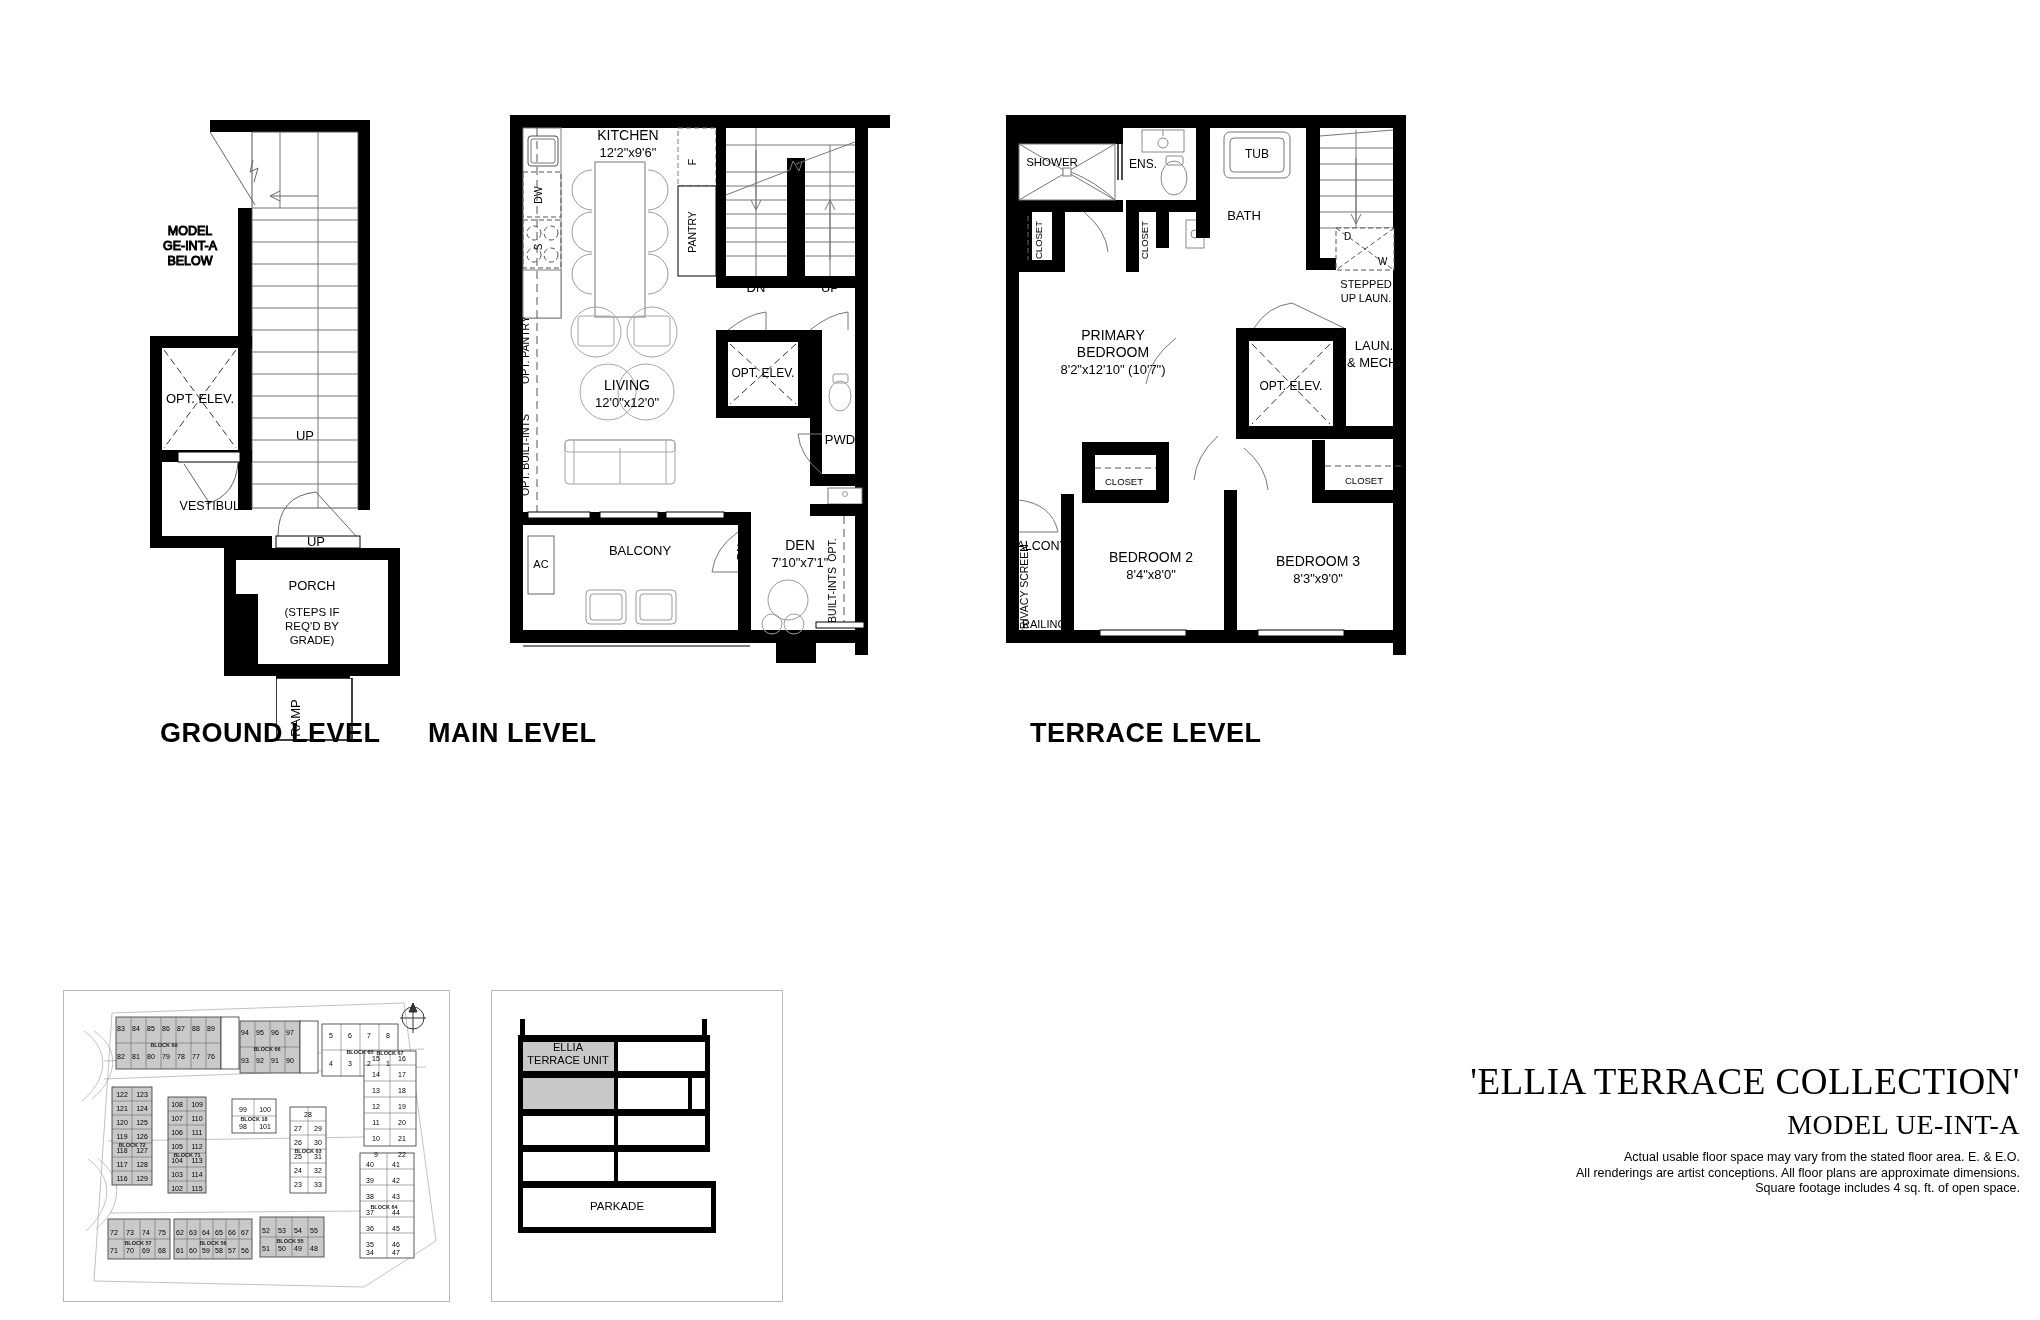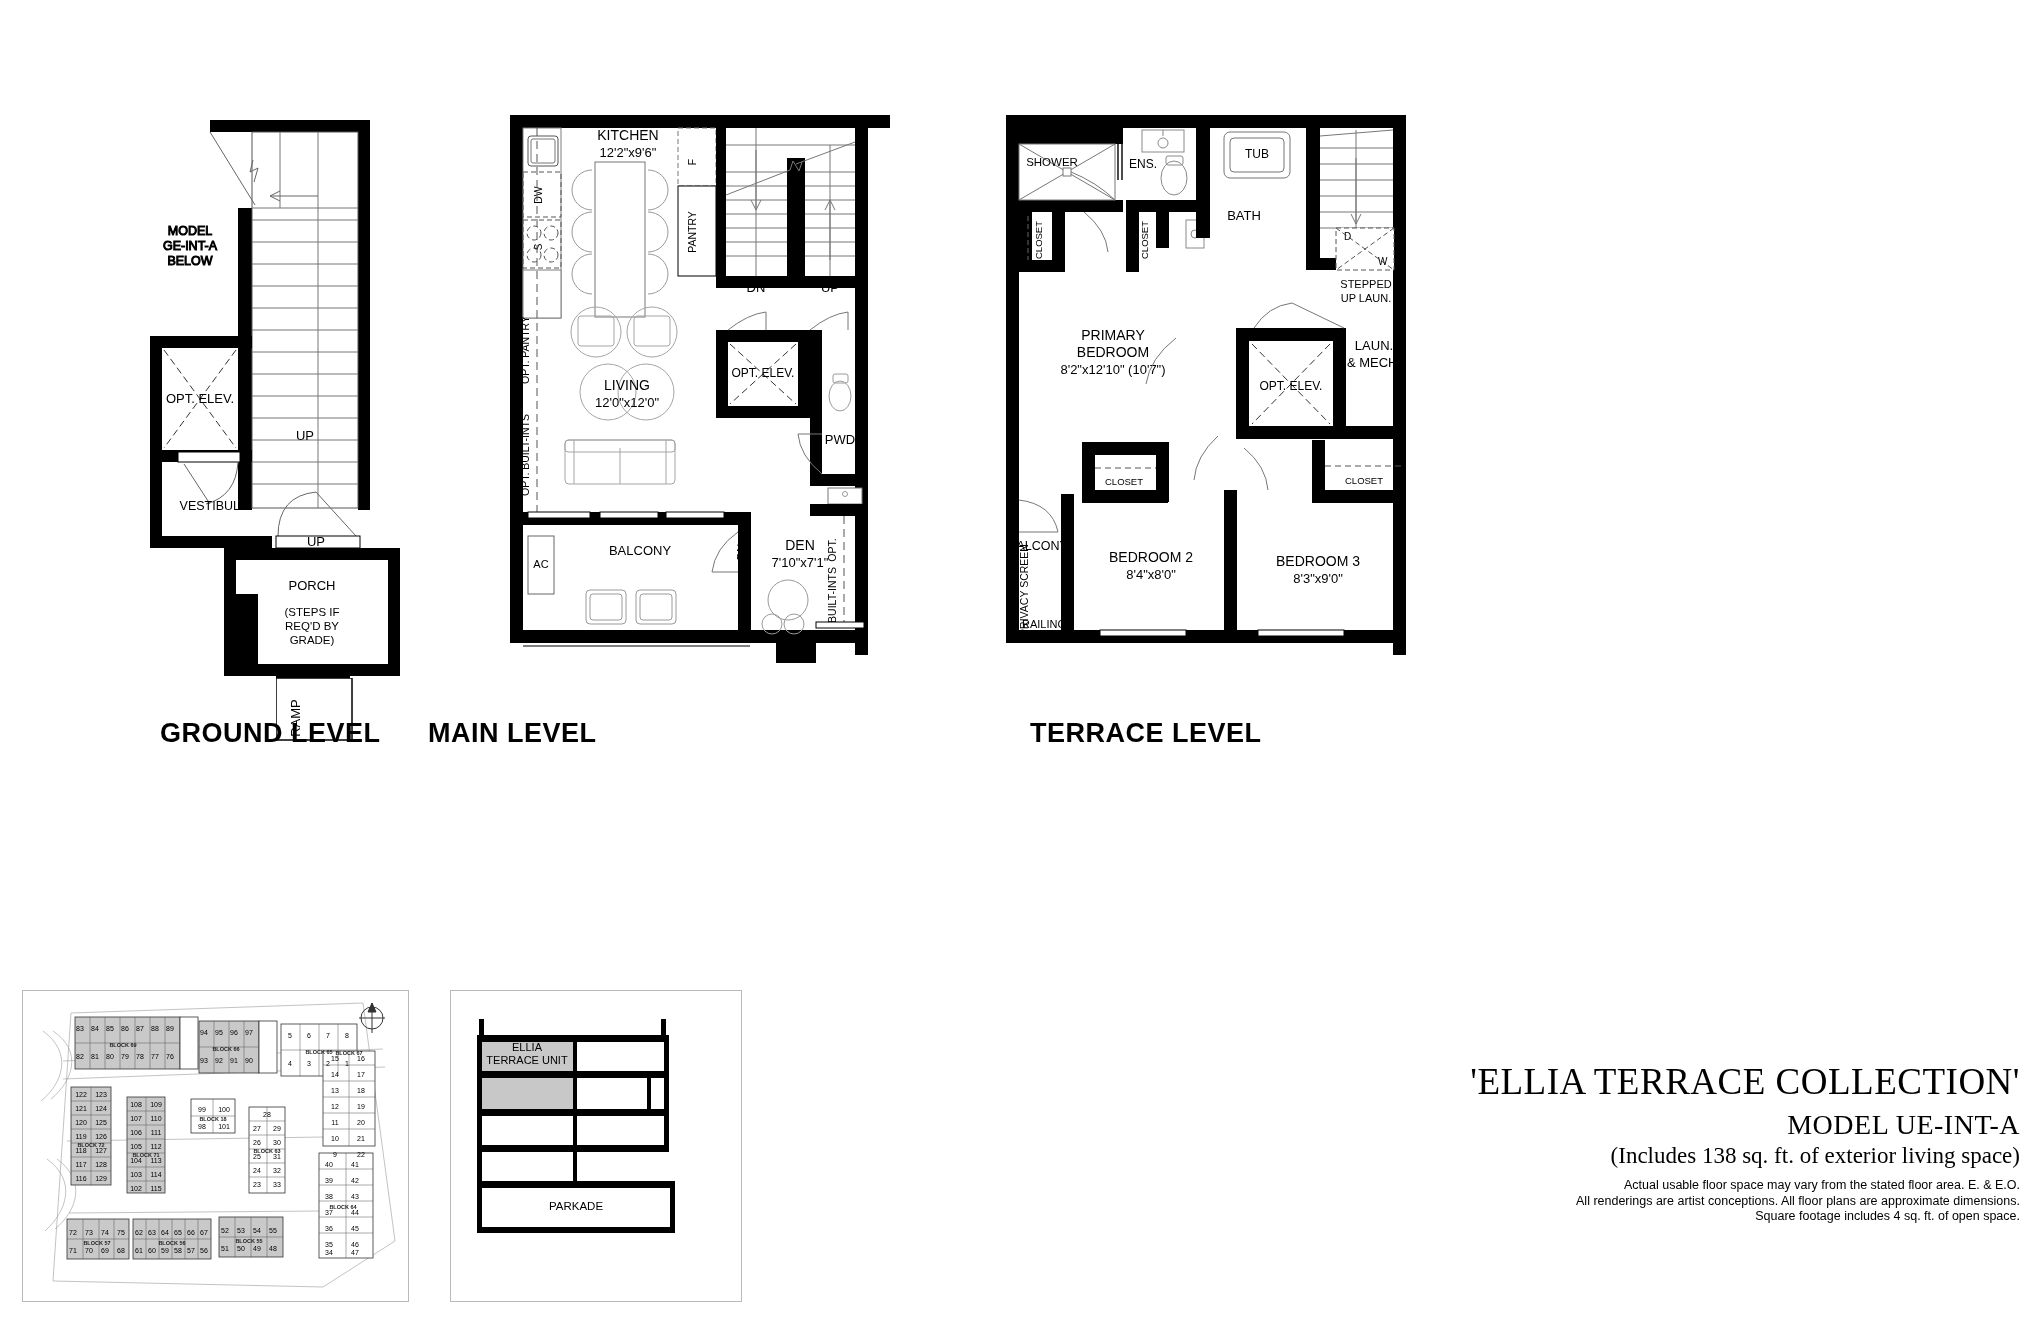--- a/index.html
+++ b/index.html
@@ -11,21 +11,21 @@
              text-align:left;white-space:nowrap;}
   
   #titleblock{position:absolute;left:1280px;top:1060px;width:740px;text-align:right;
               font-family:"Liberation Serif",serif;}
   #titleblock .t1{font-size:37px;letter-spacing:.5px;}
   #titleblock .t2{font-size:28px;margin-top:6px;letter-spacing:.5px;}
   #titleblock .t3{font-size:27px;margin-top:4px;}
   #titleblock .t4{font-size:23px;margin-top:2px;}
   #titleblock .disc{font-family:"Liberation Sans",sans-serif;font-size:12.5px;
                     line-height:15.5px;margin-top:9px;}
-  .boxframe{position:absolute;border:1px solid #b9b9b9;background:#fff;}
+  .boxframe{position:absolute;border:1px solid #b9b9b9;background:#fff;margin-left:41px;}
 </style>
 </head>
 <body>
 
 <div class="plan" id="ground-plan" style="left:150px;top:100px;">
 <svg width="300" height="580" viewBox="0 0 300 580">
   <g fill="none" stroke="#000">
 
     <rect x="60" y="20" width="160" height="12" fill="#000" stroke="none"></rect>
     <rect x="208" y="20" width="12" height="390" fill="#000" stroke="none"></rect>
@@ -789,19 +789,18 @@
   </g>
   <text x="76" y="60" font-size="11" text-anchor="middle" font-family="Liberation Sans, sans-serif">ELLIA</text>
   <text x="76" y="73" font-size="11" text-anchor="middle" font-family="Liberation Sans, sans-serif">TERRACE UNIT</text>
   <text x="125" y="219" font-size="11.5" text-anchor="middle" font-family="Liberation Sans, sans-serif">PARKADE</text>
 </svg>
 </div>
 
 <div id="titleblock">
   <div class="t1">'ELLIA TERRACE COLLECTION'</div>
   <div class="t2">MODEL UE-INT-A</div>
-  <div class="t4">(Includes 138 sq. ft. of exterior living space)</div>
   <div class="disc">
     <div>Actual usable floor space may vary from the stated floor area. E. &amp; E.O.</div>
     <div>All renderings are artist conceptions. All floor plans are approximate dimensions.</div>
     <div>Square footage includes 4 sq. ft. of open space.</div>
   </div>
 </div>
 
 </body></html>

